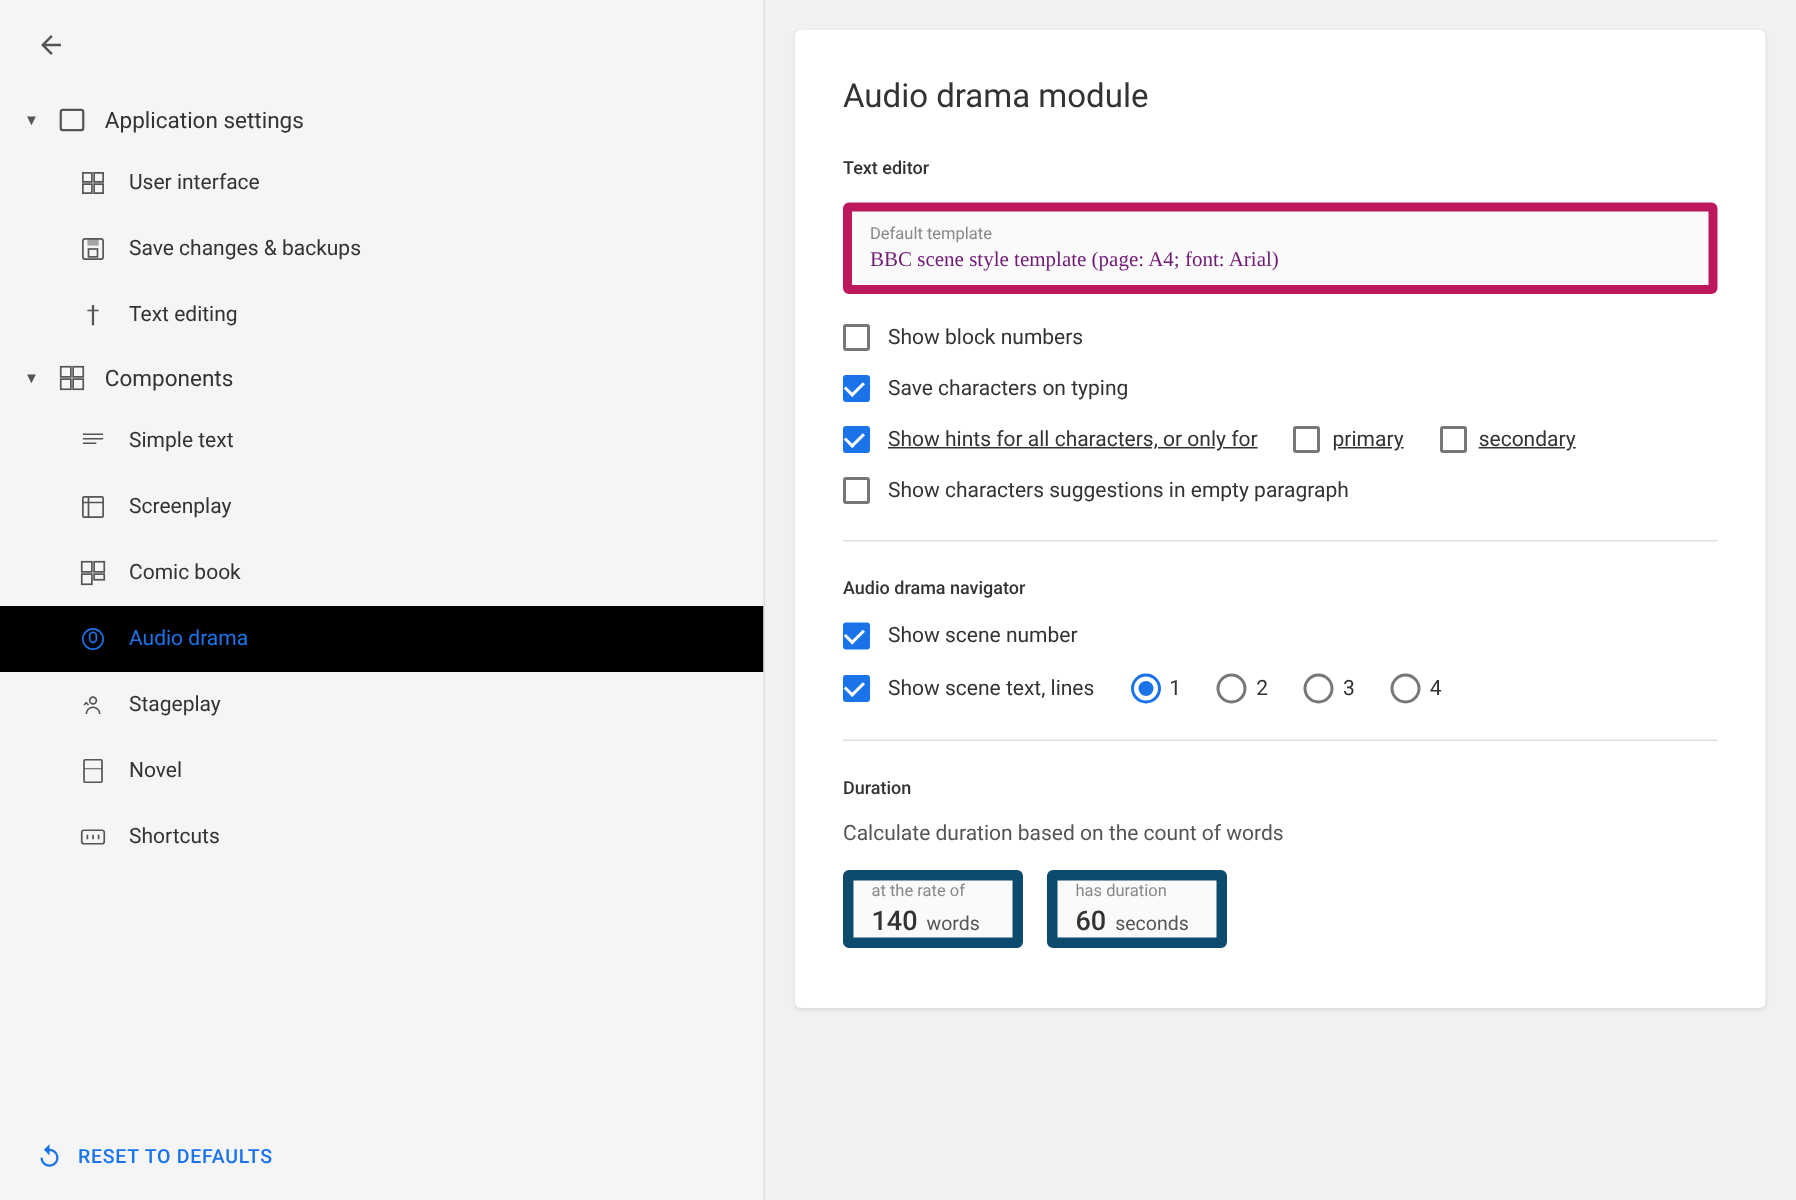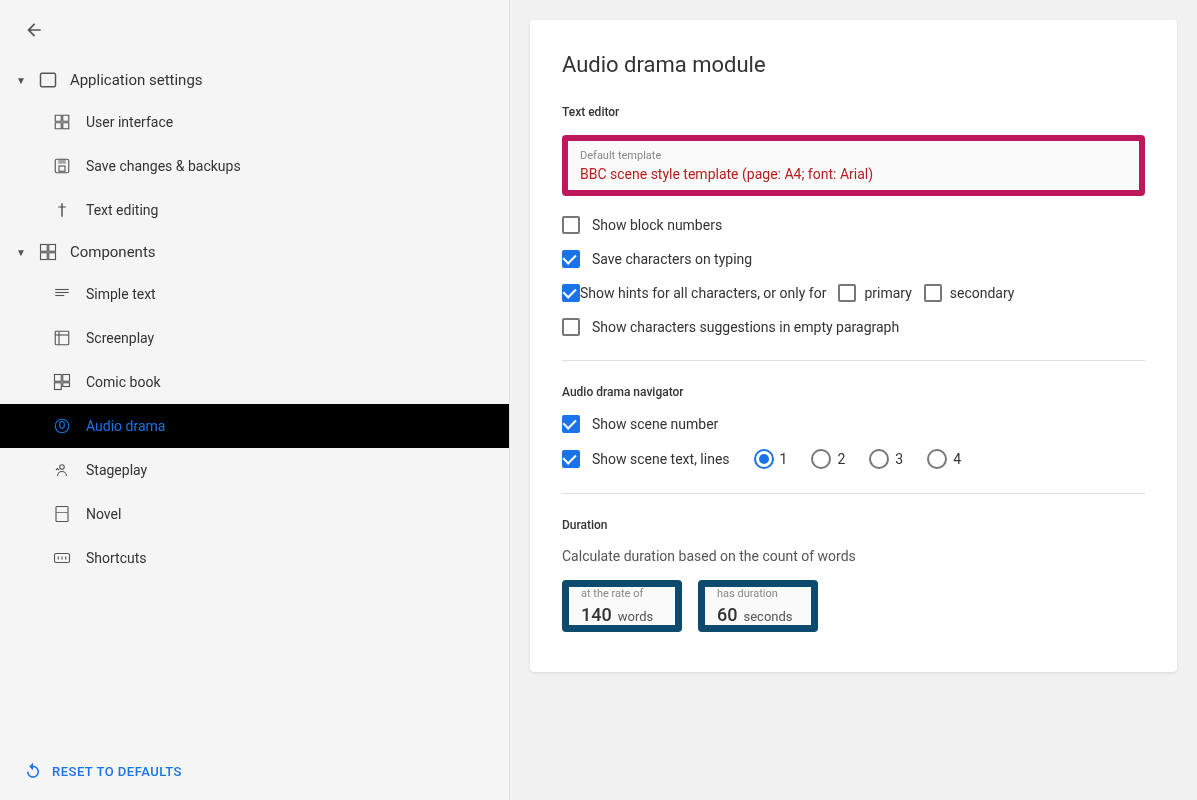--- a/index.html
+++ b/index.html
@@ -157,21 +157,22 @@
     }
 
     .template-label {
       font-size: 11px;
       color: #888;
       margin-bottom: 4px;
     }
 
     .template-value {
       font-size: 14px;
-      color: #b91c1c;
+      color: #701a75;
+      font-family: Liberation Serif, serif;
     }
 
     .checkbox-row {
       display: flex;
       align-items: center;
       gap: 12px;
       margin-bottom: 16px;
     }
 
     .checkbox-box {
@@ -202,21 +203,23 @@
     }
 
     .checkbox-label {
       font-size: 14px;
       color: #333;
     }
 
     .checkbox-row-extended {
       display: flex;
       align-items: center;
+      gap: 12px;
       margin-bottom: 16px;
+      text-decoration: underline;
     }
 
     .option-group {
       display: flex;
       align-items: center;
       gap: 8px;
       margin-left: 12px;
     }
 
     .option-checkbox {

